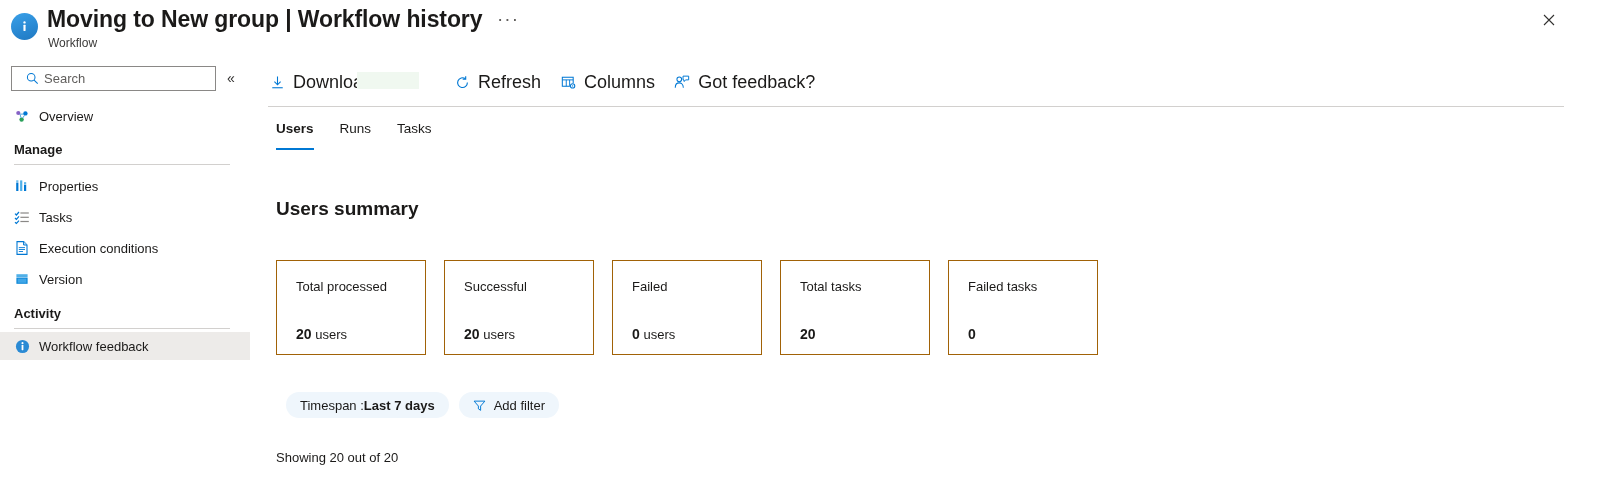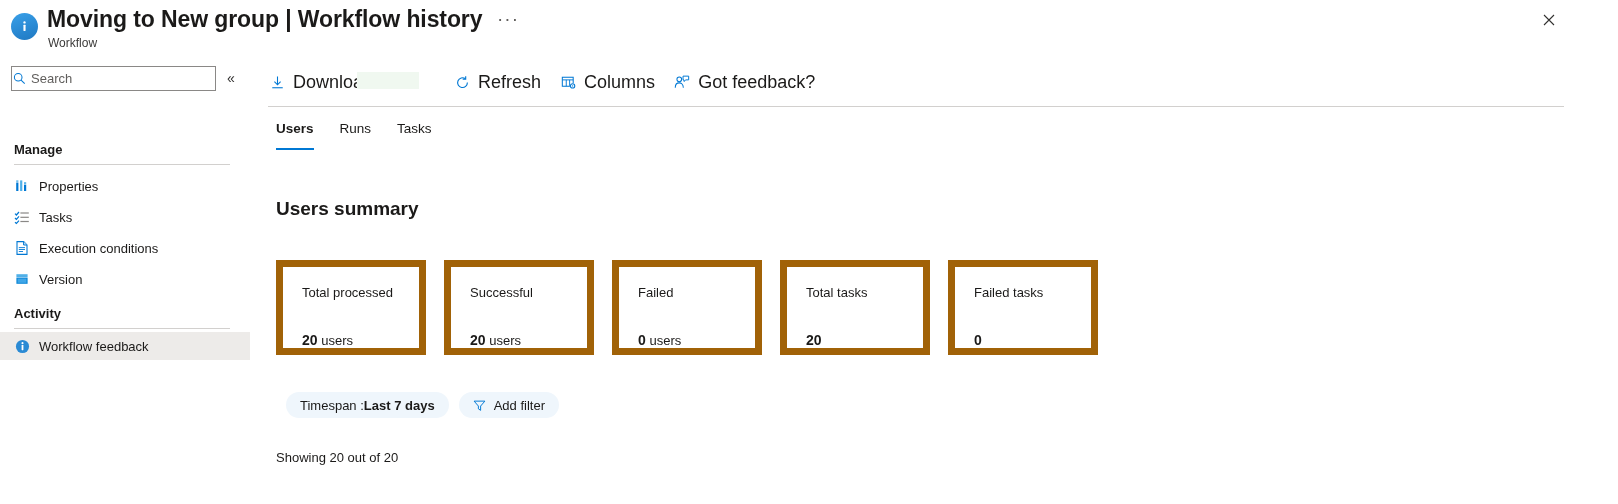--- a/index.html
+++ b/index.html
@@ -42,21 +42,21 @@
     cursor: pointer;
   }
 
   
   .sidebar { position: absolute; left: 0; top: 58px; width: 250px; height: 446px; }
   .search-row { position: absolute; left: 0; top: 8px; width: 250px; height: 26px; }
   .search-box {
     position: absolute; left: 11px; top: 0;
     width: 205px; height: 25px;
     border: 1px solid #8a8886; background: #fff;
-    display: flex; align-items: center; padding-left: 1px;
+    display: flex; align-items: center; padding-left: 14px;
   }
   .search-box .mag { flex: 0 0 auto; display: flex; }
   .search-input {
     border: none; outline: none; background: transparent;
     font-family: "Liberation Sans", sans-serif;
     font-size: 13px; color: #323130; margin-left: 5px; width: 150px;
   }
   .search-input::placeholder { color: #605e5c; }
   .collapse-chev {
     position: absolute; left: 227px; top: 2px;
@@ -123,21 +123,21 @@
     font-size: 19px; font-weight: 700; color: #1b1a19;
   }
   .section-desc {
     position: absolute; left: 8px; top: 177px;
     font-size: 13.5px; color: #1b1a19;
   }
 
   .cards { position: absolute; left: 8px; top: 202px; display: flex; }
   .card {
     width: 150px; height: 95px;
-    border: 7px solid #a16207; background: #fff;
+    border: 1px solid #a16207; background: #fff;
     margin-right: 18px; position: relative;
   }
   .card .c-lbl { position: absolute; left: 19px; top: 18px; font-size: 13px; color: #1b1a19; }
   .card .c-val { position: absolute; left: 19px; top: 65px; font-size: 13px; color: #1b1a19; }
   .card .c-val b { font-weight: 700; font-size: 14px; }
   .card .c-val span { font-weight: 400; }
 
   .filters { position: absolute; left: 18px; top: 334px; display: flex; align-items: center; }
   .pill {
     height: 26px; border-radius: 13px; background: #eff6fc;
@@ -182,20 +182,31 @@
           <svg width="13" height="13" viewBox="0 0 14 14">
             <circle cx="5.6" cy="5.6" r="4.1" stroke="#0078d4" stroke-width="1.1" fill="none"></circle>
             <path d="M8.7 8.7 L12.6 12.6" stroke="#0078d4" stroke-width="1.1" fill="none"></path>
           </svg>
         </span>
         <input class="search-input" type="text" placeholder="Search" style="">
       </div>
       <div class="collapse-chev">«</div>
     </div>
 
+    <div class="nav-item" style="top:44px;">
+      <span class="nav-ico">
+        <svg width="16" height="16" viewBox="0 0 16 16">
+          <circle cx="4.3" cy="5" r="2.1" fill="#8661c5"></circle>
+          <circle cx="11.4" cy="5.4" r="2.2" fill="#0078d4"></circle>
+          <circle cx="7.6" cy="11.6" r="2.2" fill="#2aa05a"></circle>
+          <path d="M5.6 6.2 L10 6.0 M10.5 7.4 L8.6 10.1 M6.2 6.7 L7.0 9.8" stroke="#3b9ad9" stroke-width="0.9" fill="none"></path>
+        </svg>
+      </span>
+      <span class="nav-lbl">Overview</span>
+    </div>
 
     <div class="nav-group" style="top:84px;">
       <div class="grp-lbl">Manage</div>
       <div class="grp-rule"></div>
     </div>
 
     <div class="nav-item" style="top:114px;">
       <span class="nav-ico">
         <svg width="16" height="16" viewBox="0 0 16 16">
           <rect x="2.2" y="4.5" width="2.2" height="8.5" fill="#0078d4"></rect>

